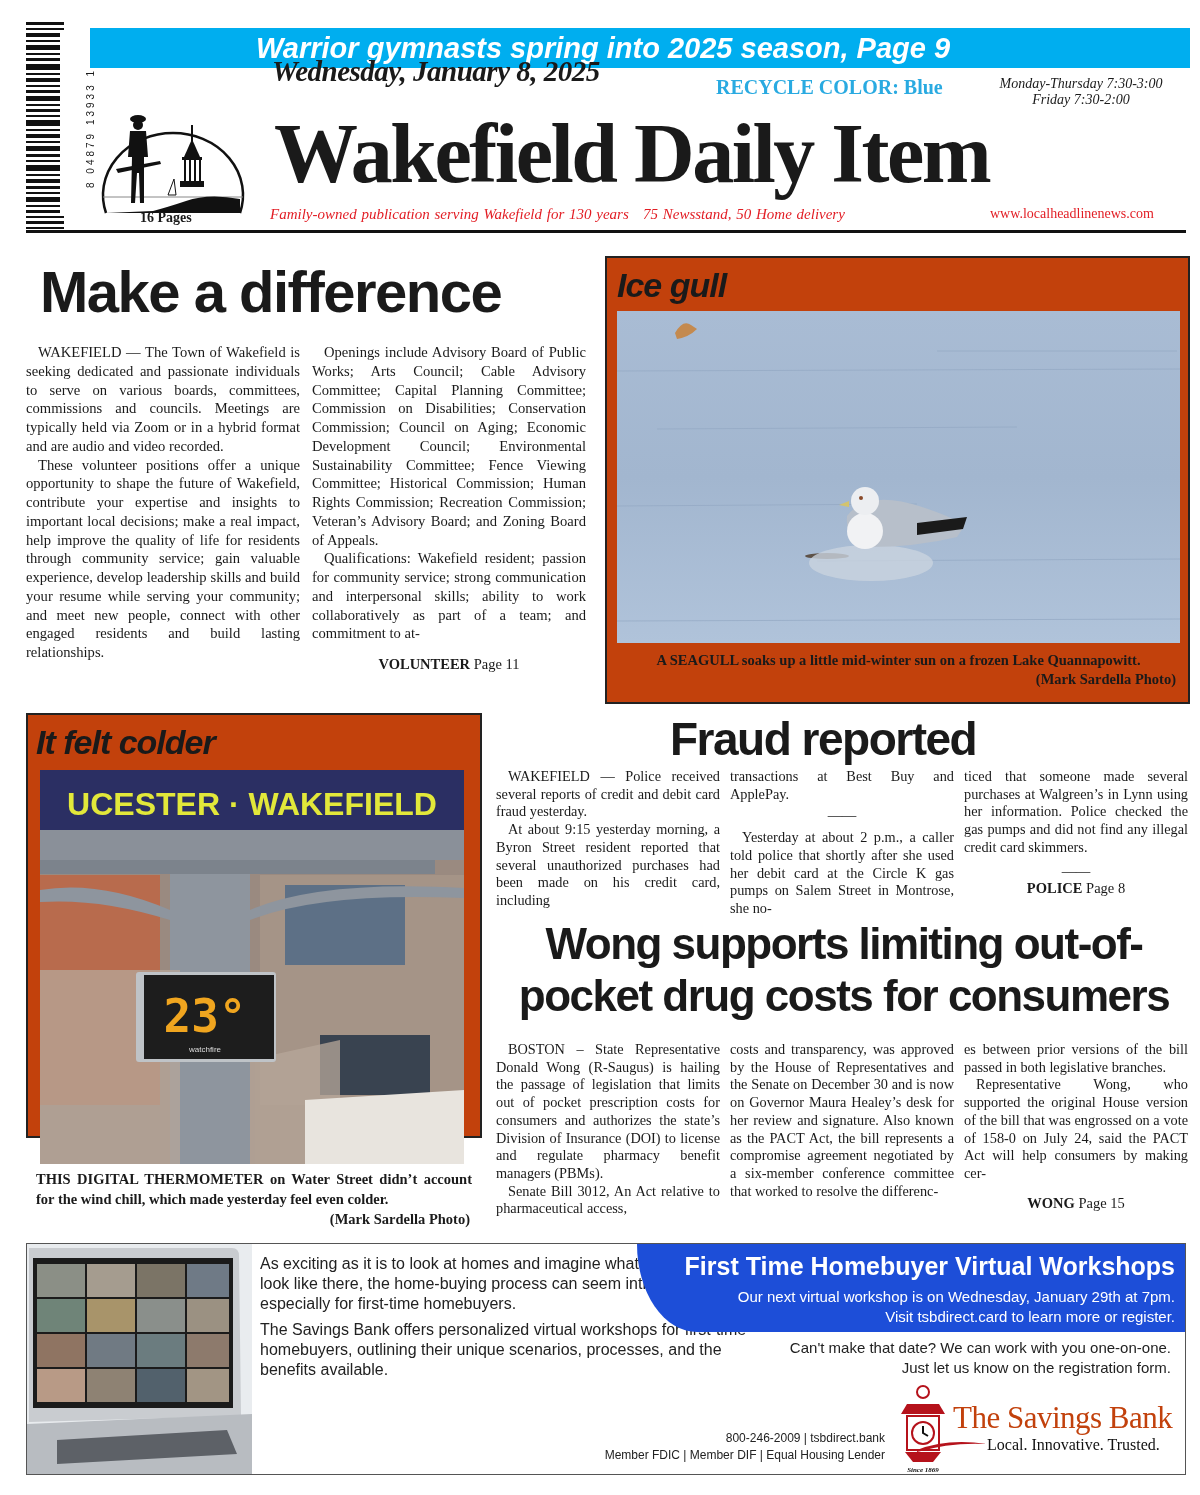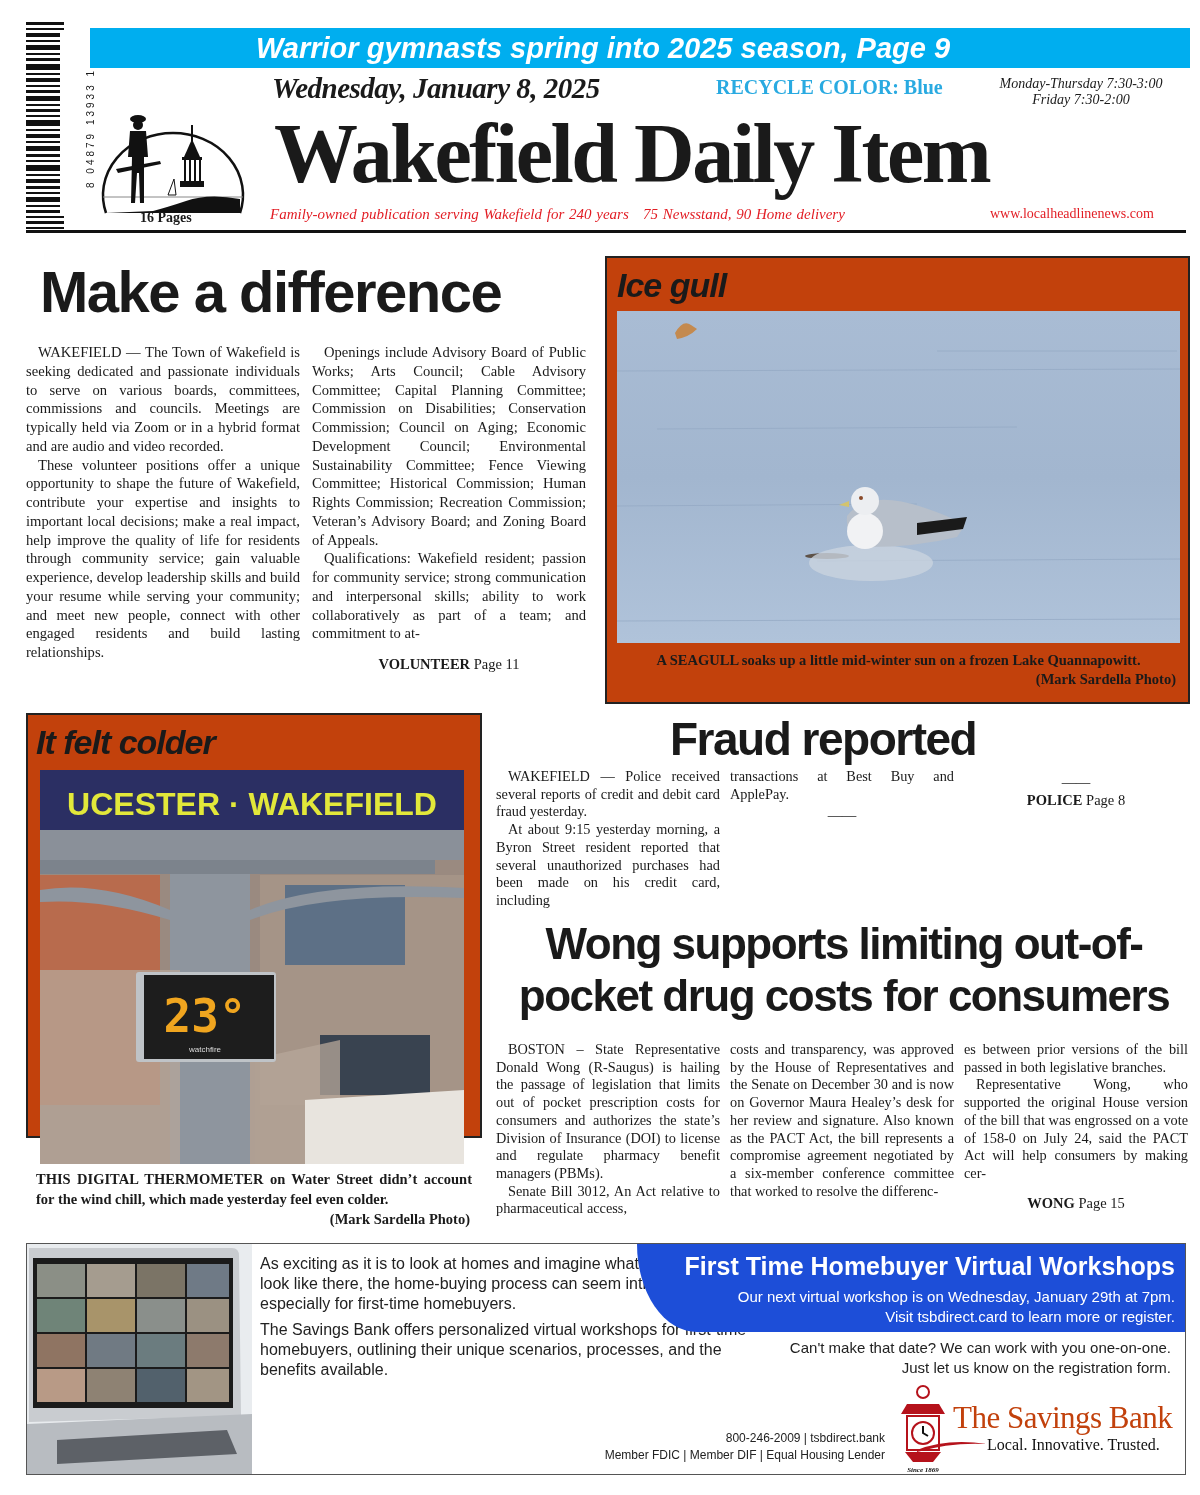--- a/index.html
+++ b/index.html
@@ -6,21 +6,21 @@
   html, body { width: 1200px; height: 1495px; background: #fff; overflow: hidden; }
   body { position: relative; font-family: "DejaVu Serif", serif; color: #1a1a1a; }
   .abs { position: absolute; }
 
   
   .barcode { left: 26px; top: 22px; width: 38px; height: 210px; }
   .barcode-digits { left: 85px; top: 28px; width: 12px; height: 200px; font-family: "Liberation Sans", sans-serif; font-size: 10px; writing-mode: vertical-rl; transform: rotate(180deg); letter-spacing: 3px; text-align: center; }
   .banner { left: 90px; top: 28px; width: 1100px; height: 40px; background: #00aeef; color: #fff; font-family: "Liberation Sans", sans-serif; font-weight: bold; font-style: italic; font-size: 29px; display: flex; align-items: center; padding-left: 166px; }
   .logo { left: 98px; top: 95px; width: 150px; height: 120px; }
   .pages { left: 140px; top: 210px; font-family: "Liberation Serif", serif; font-weight: bold; font-size: 14px; }
-  .date { left: 272px; top: 72px; font-family: "Liberation Serif", serif; font-weight: bold; font-style: italic; font-size: 29px; letter-spacing: -0.5px; }
+  .date { left: 272px; top: 55px; font-family: "Liberation Serif", serif; font-weight: bold; font-style: italic; font-size: 29px; letter-spacing: -0.5px; }
   .recycle { left: 716px; top: 76px; font-family: "Liberation Serif", serif; font-weight: bold; color: #29aae1; font-size: 20px; }
   .hours { left: 988px; top: 76px; width: 186px; font-family: "Liberation Serif", serif; font-style: italic; font-size: 14px; text-align: center; line-height: 16px; }
   .nameplate { left: 274px; top: 104px; font-family: "Liberation Serif", serif; font-weight: bold; font-size: 84px; letter-spacing: -2.5px; line-height: 100px; }
   .tagline { left: 270px; top: 206px; font-family: "Liberation Serif", serif; font-style: italic; color: #e21d24; font-size: 15px; word-spacing: 1px; }
   .website { left: 990px; top: 206px; font-family: "Liberation Serif", serif; color: #e21d24; font-size: 14px; }
   .rule { left: 26px; top: 230px; width: 1160px; height: 3px; background: #111; }
 
   
   .h-sans { font-family: "Liberation Sans", sans-serif; font-weight: bold; letter-spacing: -1.5px; }
   .headline1 { left: 40px; top: 258px; font-size: 58px; }
@@ -120,21 +120,21 @@
 </svg>
 <div class="abs pages">16 Pages</div>
 
 <div class="abs date">Wednesday, January 8, 2025</div>
 <div class="abs recycle">RECYCLE COLOR: Blue</div>
 <div class="abs hours">
   <div>Monday-Thursday  7:30-3:00</div>
   <div>Friday  7:30-2:00</div>
 </div>
 <div class="abs nameplate">Wakefield Daily Item</div>
-<div class="abs tagline" style="white-space:pre;">Family-owned publication serving Wakefield for 240 years   75 Newsstand, 90 Home delivery</div>
+<div class="abs tagline" style="white-space:pre;">Family-owned publication serving Wakefield for 130 years   75 Newsstand, 50 Home delivery</div>
 <div class="abs website">www.localheadlinenews.com</div>
 <div class="abs rule"></div>
 
 <h1 class="abs h-sans headline1">Make a difference</h1>
 <div class="abs body col1">
   <p>WAKEFIELD — The Town of Wakefield is seeking dedicated and passionate individuals to serve on various boards, committees, commissions and councils. Meetings are typically held via Zoom or in a hybrid format and are audio and video recorded.</p>
   <p>These volunteer positions offer a unique opportunity to shape the future of Wakefield, contribute your expertise and insights to important local decisions; make a real impact, help improve the quality of life for residents through community service; gain valuable experience, develop leadership skills and build your resume while serving your community; and meet new people, connect with other engaged residents and build lasting relationships.</p>
 </div>
 <div class="abs body col2">
   <p>Openings include Advisory Board of Public Works; Arts Council; Cable Advisory Committee; Capital Planning Committee; Commission on Disabilities; Conservation Commission; Council on Aging; Economic Development Council; Environmental Sustainability Committee; Fence Viewing Committee; Historical Commission; Human Rights Commission; Recreation Commission; Veteran’s Advisory Board; and Zoning Board of Appeals.</p>
@@ -209,22 +209,24 @@
 </div>
 
 <h2 class="abs h-sans headline2">Fraud reported</h2>
 <div class="abs body fcol" style="left:496px;">
   <p>WAKEFIELD — Police received several reports of credit and debit card fraud yesterday.</p>
   <p>At about 9:15 yesterday morning, a Byron Street resident reported that several unauthorized purchases had been made on his credit card, including</p>
 </div>
 <div class="abs body fcol" style="left:730px;">
   <p style="text-indent:0;">transactions at Best Buy and ApplePay.</p>
   <div style="text-align:center; margin:4px 0;">——</div>
+  <p>Yesterday at about 2 p.m., a caller told police that shortly after she used her debit card at the Circle K gas pumps on Salem Street in Montrose, she no-</p>
 </div>
 <div class="abs body fcol" style="left:964px;">
+  <p style="text-indent:0;">ticed that someone made several purchases at Walgreen’s in Lynn using her information. Police checked the gas pumps and did not find any illegal credit card skimmers.</p>
   <div style="text-align:center; margin-top:6px;">——</div>
   <div class="jump">
     <b>POLICE</b><span> Page 8</span>
   </div>
 </div>
 
 <h2 class="abs h-sans headline3">Wong supports limiting out-of-pocket drug costs for consumers</h2>
 <div class="abs body wcol" style="left:496px;">
   <p>BOSTON – State Representative Donald Wong (R-Saugus) is hailing the passage of legislation that limits out of pocket prescription costs for consumers and authorizes the state’s Division of Insurance (DOI) to license and regulate pharmacy benefit managers (PBMs).</p>
   <p>Senate Bill 3012, An Act relative to pharmaceutical access,</p>

